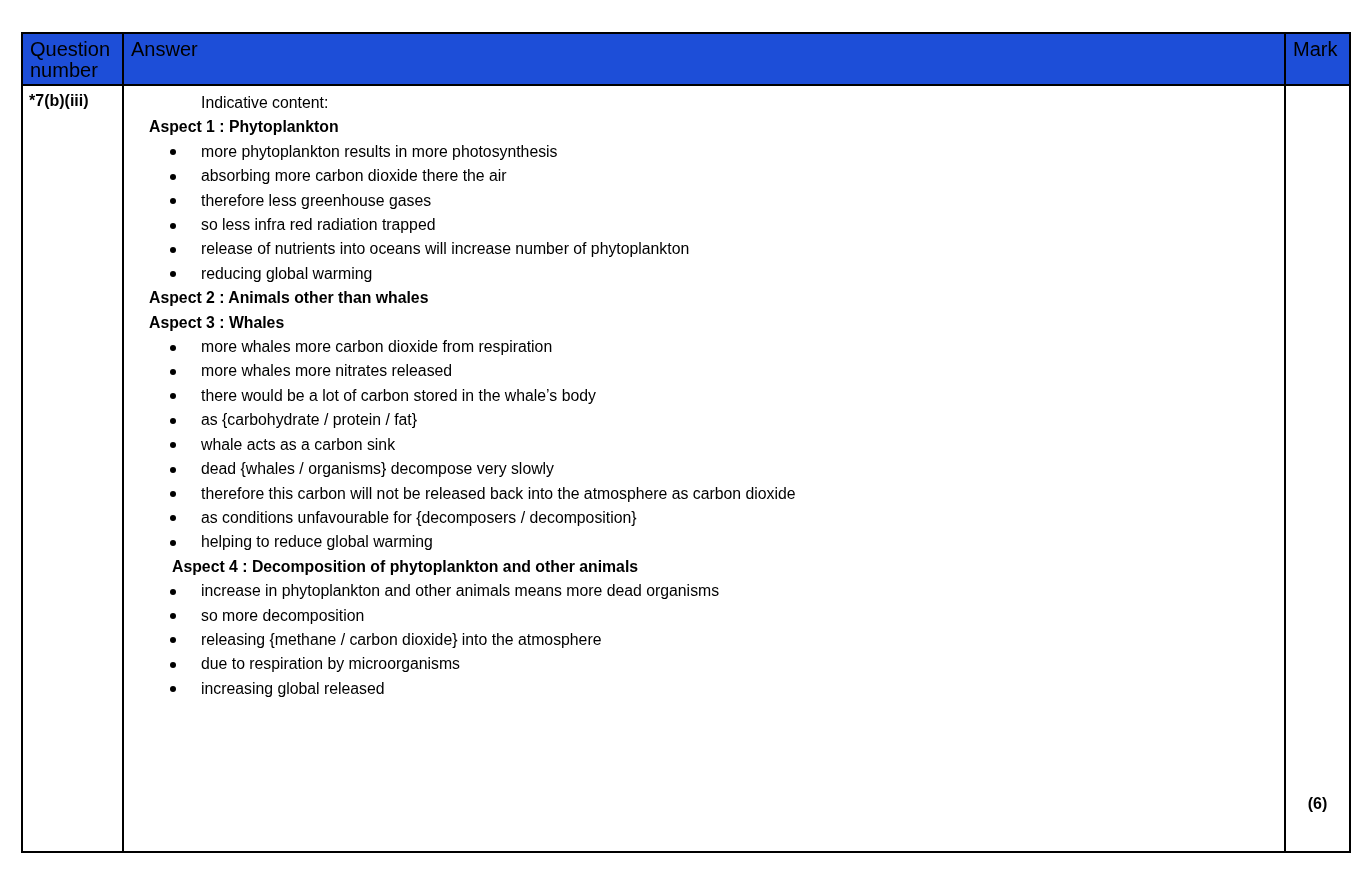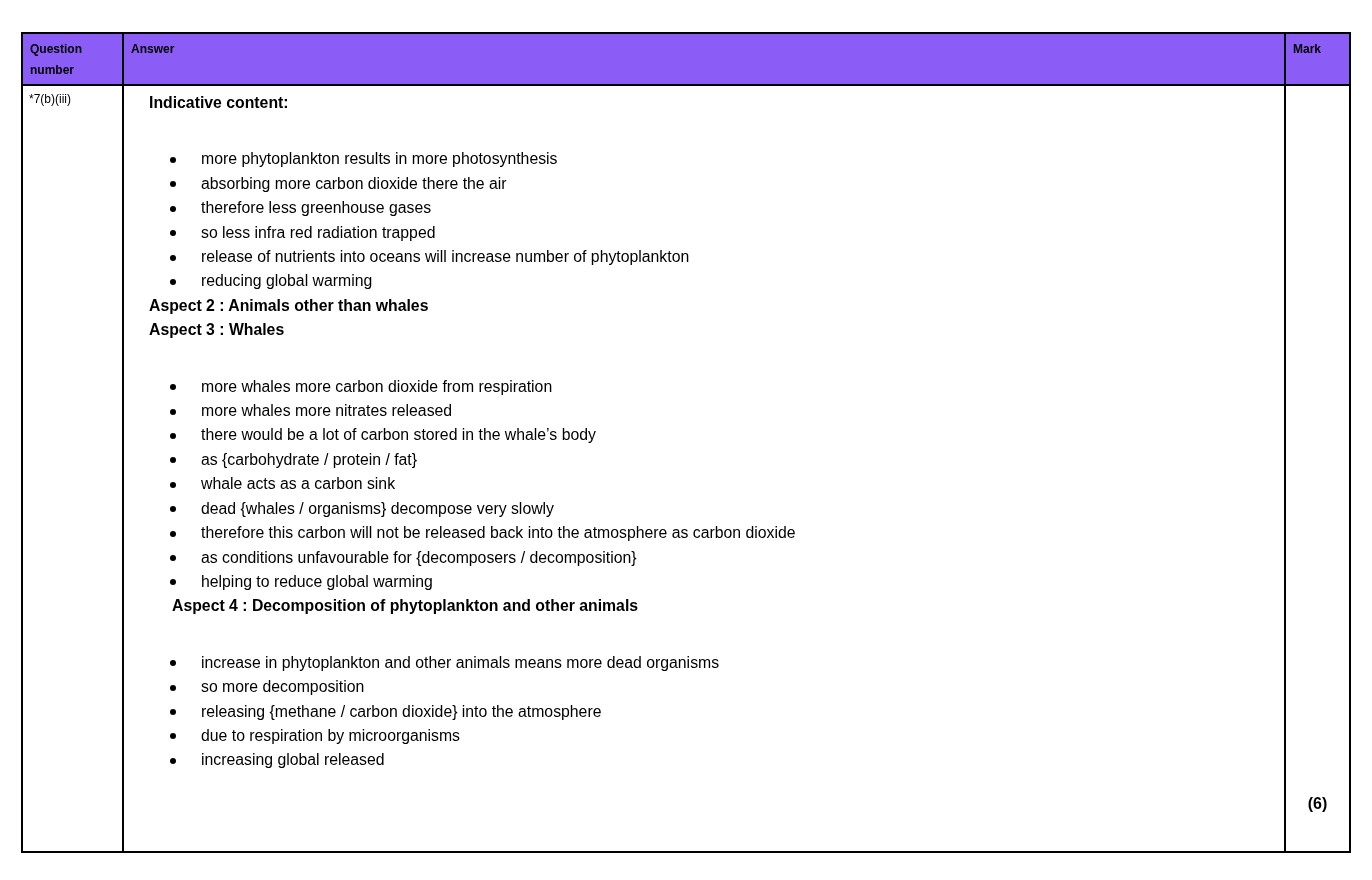--- a/index.html
+++ b/index.html
@@ -18,43 +18,43 @@
     grid-template-columns: 101px 1fr 63px;
     grid-template-rows: 52px 1fr;
     border: 2px solid #000000;
     font-size: 16px;
   }
   .cell { border-right: 2px solid #000000; border-bottom: 2px solid #000000; }
   .cell.last-col { border-right: none; }
   .cell.last-row { border-bottom: none; }
 
   .header-cell {
-    background: #8b5cf6;
-    font-weight: bold;
+    background: #1d4ed8;
+    font-weight: normal;
     padding: 5px 4px 0 7px;
     line-height: 21px;
-    font-size: 12px;
+    font-size: 20px;
   }
 
   .qnum-cell {
     padding: 6px 12px 0 6px;
-    font-weight: normal;
-    font-size: 12px;
+    font-weight: bold;
+    font-size: 16px;
   }
 
   .answer-cell {
     padding: 5px 8px 0 25px;
     line-height: 24.4px;
     font-size: 15.8px;
     overflow: hidden;
   }
-  .intro-line { font-weight: bold; }
+  .intro-line { font-weight: normal; margin-left: 52px; }
   .aspect-heading { font-weight: bold; }
   .aspect-heading.indent-sm { margin-left: 23px; }
-  ul.bullets { list-style: none; margin-top: 32px; }
+  ul.bullets { list-style: none; }
   ul.bullets li { position: relative; padding-left: 52px; }
   ul.bullets li::before {
     content: "";
     position: absolute;
     left: 21px; top: 9.5px;
     width: 6px; height: 6px;
     border-radius: 50%;
     background: #000000;
   }
 
@@ -78,20 +78,21 @@
 
     <div class="cell header-cell">Answer</div>
 
     <div class="cell header-cell last-col">Mark</div>
 
     <div class="cell qnum-cell last-row">*7(b)(iii)</div>
 
     <div class="cell answer-cell last-row">
       <div class="intro-line">Indicative content:</div>
       <div>
+          <div class="aspect-heading">Aspect 1 : Phytoplankton</div>
           <ul class="bullets">
             <li>more phytoplankton results in more photosynthesis</li>
             <li>absorbing more carbon dioxide there the air</li>
             <li>therefore less greenhouse gases</li>
             <li>so less infra red radiation trapped</li>
             <li>release of nutrients into oceans will increase number of phytoplankton</li>
             <li>reducing global warming</li>
           </ul>
           <div class="aspect-heading">Aspect 2 : Animals other than whales</div>
           <div class="aspect-heading">Aspect 3 : Whales</div>

